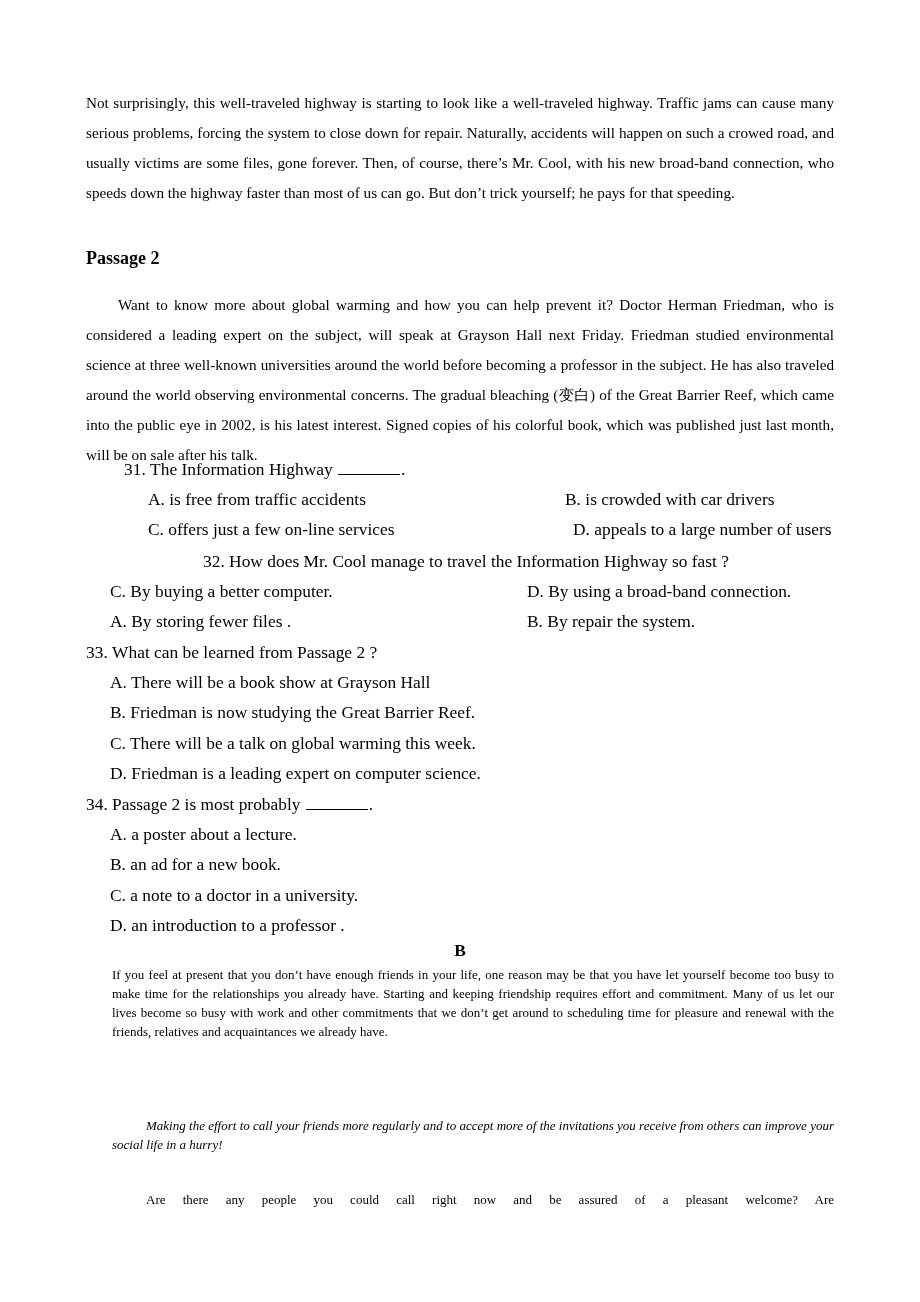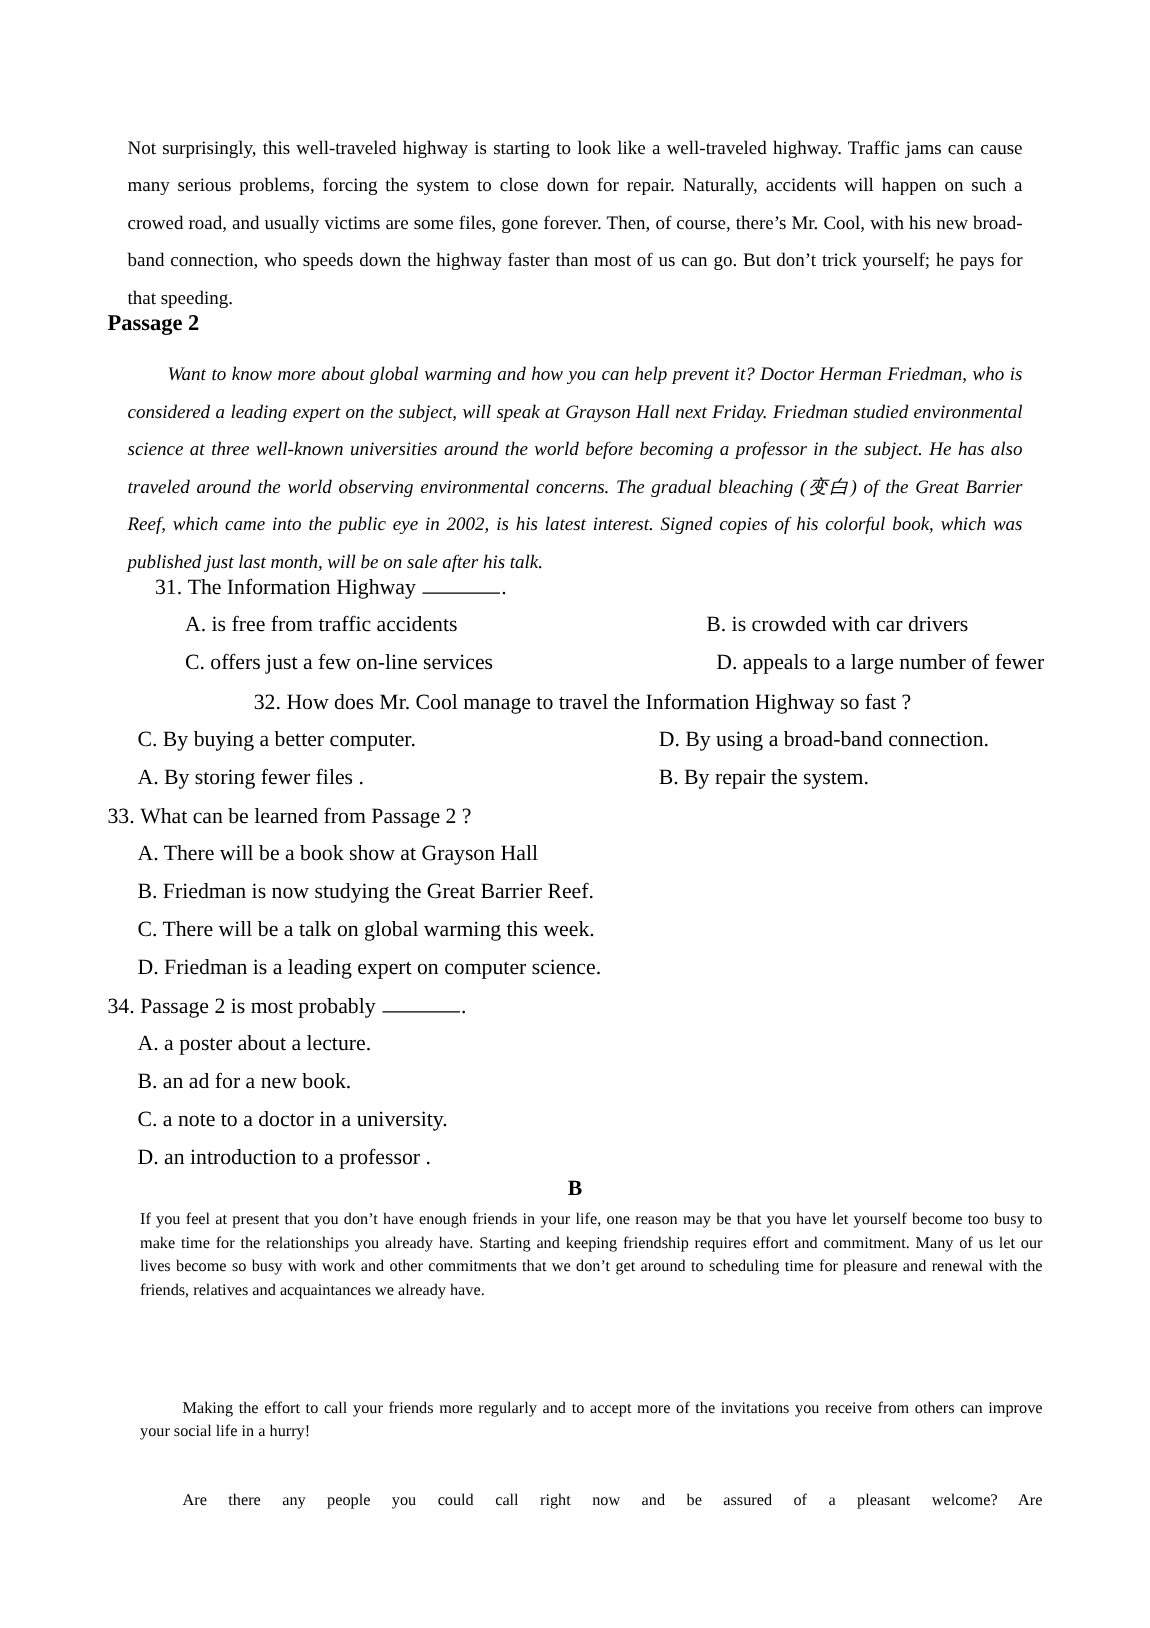--- a/index.html
+++ b/index.html
@@ -27,21 +27,21 @@
   .block-small {
     position: absolute;
     left: 86px;
     width: 748px;
     font-size: 15.2px;
     line-height: 30px;
     text-align: justify;
     text-justify: inter-word;
   }
   .block-small p {
-    margin: 16px;
+    margin: 0;
   }
 
   .passage-head {
     position: absolute;
     left: 86px;
     font-size: 18px;
     line-height: 30px;
     font-weight: bold;
   }
 
@@ -127,33 +127,33 @@
 <body>
 
 <div class="page">
 
   <div class="block-small" style="top: 88px;">
     <p>Not surprisingly, this well-traveled highway is starting to look like a well-traveled highway. Traffic jams can cause many serious problems, forcing the system to close down for repair. Naturally, accidents will happen on such a crowed road, and usually victims are some files, gone forever. Then, of course, there’s Mr. Cool, with his new broad-band connection, who speeds down the highway faster than most of us can go. But don’t trick yourself; he pays for that speeding.</p>
   </div>
 
   <div class="passage-head" style="top: 243px;">Passage 2</div>
 
-  <div class="block-small" style="top: 269px; font-style: italic;">
+  <div class="block-small" style="top: 290px;">
     <p class="indent-first">Want to know more about global warming and how you can help prevent it? Doctor Herman Friedman, who is considered a leading expert on the subject, will speak at Grayson Hall next Friday. Friedman studied environmental science at three well-known universities around the world before becoming a professor in the subject. He has also traveled around the world observing environmental concerns. The gradual bleaching (变白) of the Great Barrier Reef, which came into the public eye in 2002, is his latest interest. Signed copies of his colorful book, which was published just last month, will be on sale after his talk.</p>
   </div>
 
   <div class="qblock" style="top: 454px; margin-left: 38px;">
     <div class="qstem qline"><span>31.</span>&nbsp;<span>The Information Highway </span><span class="blank"></span><span>.</span></div>
     <div class="opt-row">
       <span class="opt-a">A. is free from traffic accidents</span>
       <span class="opt-b">B. is crowded with car drivers</span>
     </div>
     <div class="opt-row">
       <span class="opt-a">C. offers just a few on-line services</span>
-      <span class="opt-b" style="left:449px;">D. appeals to a large number of fewer</span>
+      <span class="opt-b" style="left:449px;">D. appeals to a large number of users</span>
     </div>
   </div>
 
   <div class="qblock" style="top: 546px; text-align: center;">
     <div class="qstem qline"><span>32.</span>&nbsp;<span>How does Mr. Cool manage to travel the Information Highway so fast ?</span></div>
     <div class="opt-row">
       <span class="opt-a">C. By buying a better computer.</span>
       <span class="opt-b">D. By using a broad-band connection.</span>
     </div>
     <div class="opt-row">
@@ -177,21 +177,21 @@
     <div class="opt-single">C. a note to a doctor in a university.</div>
     <div class="opt-single">D. an introduction to a professor .</div>
   </div>
 
   <div class="section-letter" style="top: 935px;">B</div>
 
   <div class="block-b" style="top: 965px;">
     <p>If you feel at present that you don’t have enough friends in your life, one reason may be that you have let yourself become too busy to make time for the relationships you already have. Starting and keeping friendship requires effort and commitment. Many of us let our lives become so busy with work and other commitments that we don’t get around to scheduling time for pleasure and renewal with the friends, relatives and acquaintances we already have.</p>
   </div>
 
-  <div class="block-b" style="top: 1116px;">
+  <div class="block-b" style="top: 1116px; font-style: italic;">
     <p class="indent">Making the effort to call your friends more regularly and to accept more of the invitations you receive from others can improve your social life in a hurry!</p>
   </div>
 
   <div class="block-b" style="top: 1177px; margin-top: 13px;">
     <p class="indent lastline">Are there any people you could call right now and be assured of a pleasant welcome? Are</p>
   </div>
 
 </div>
 
 </body></html>

